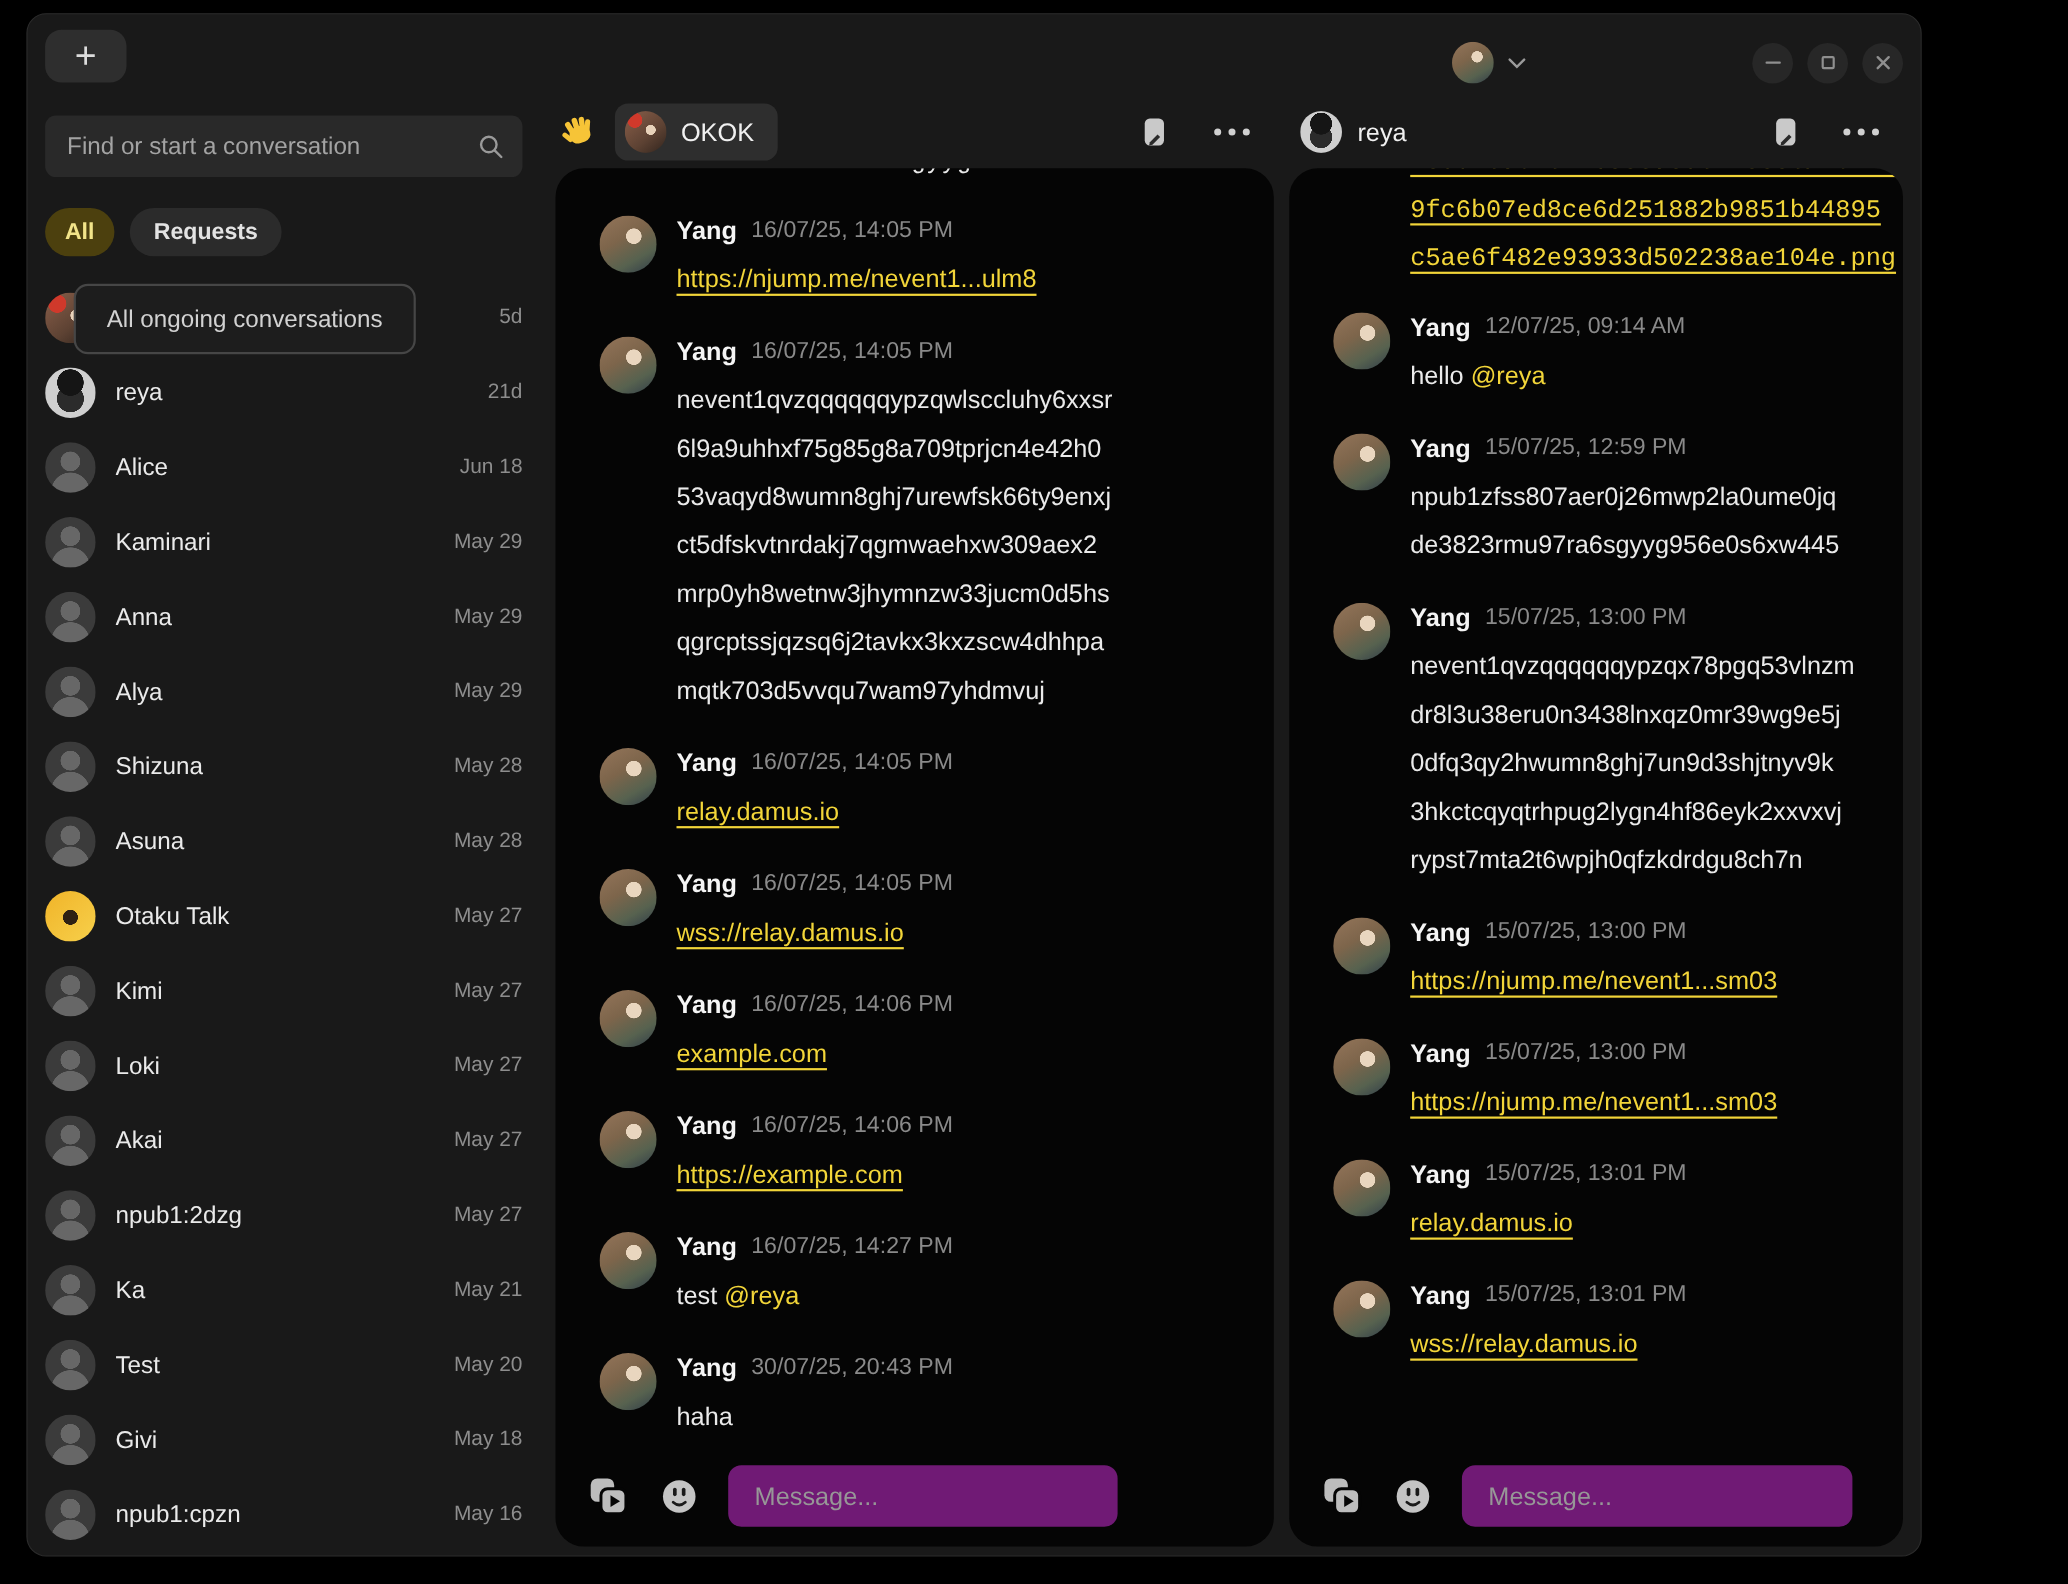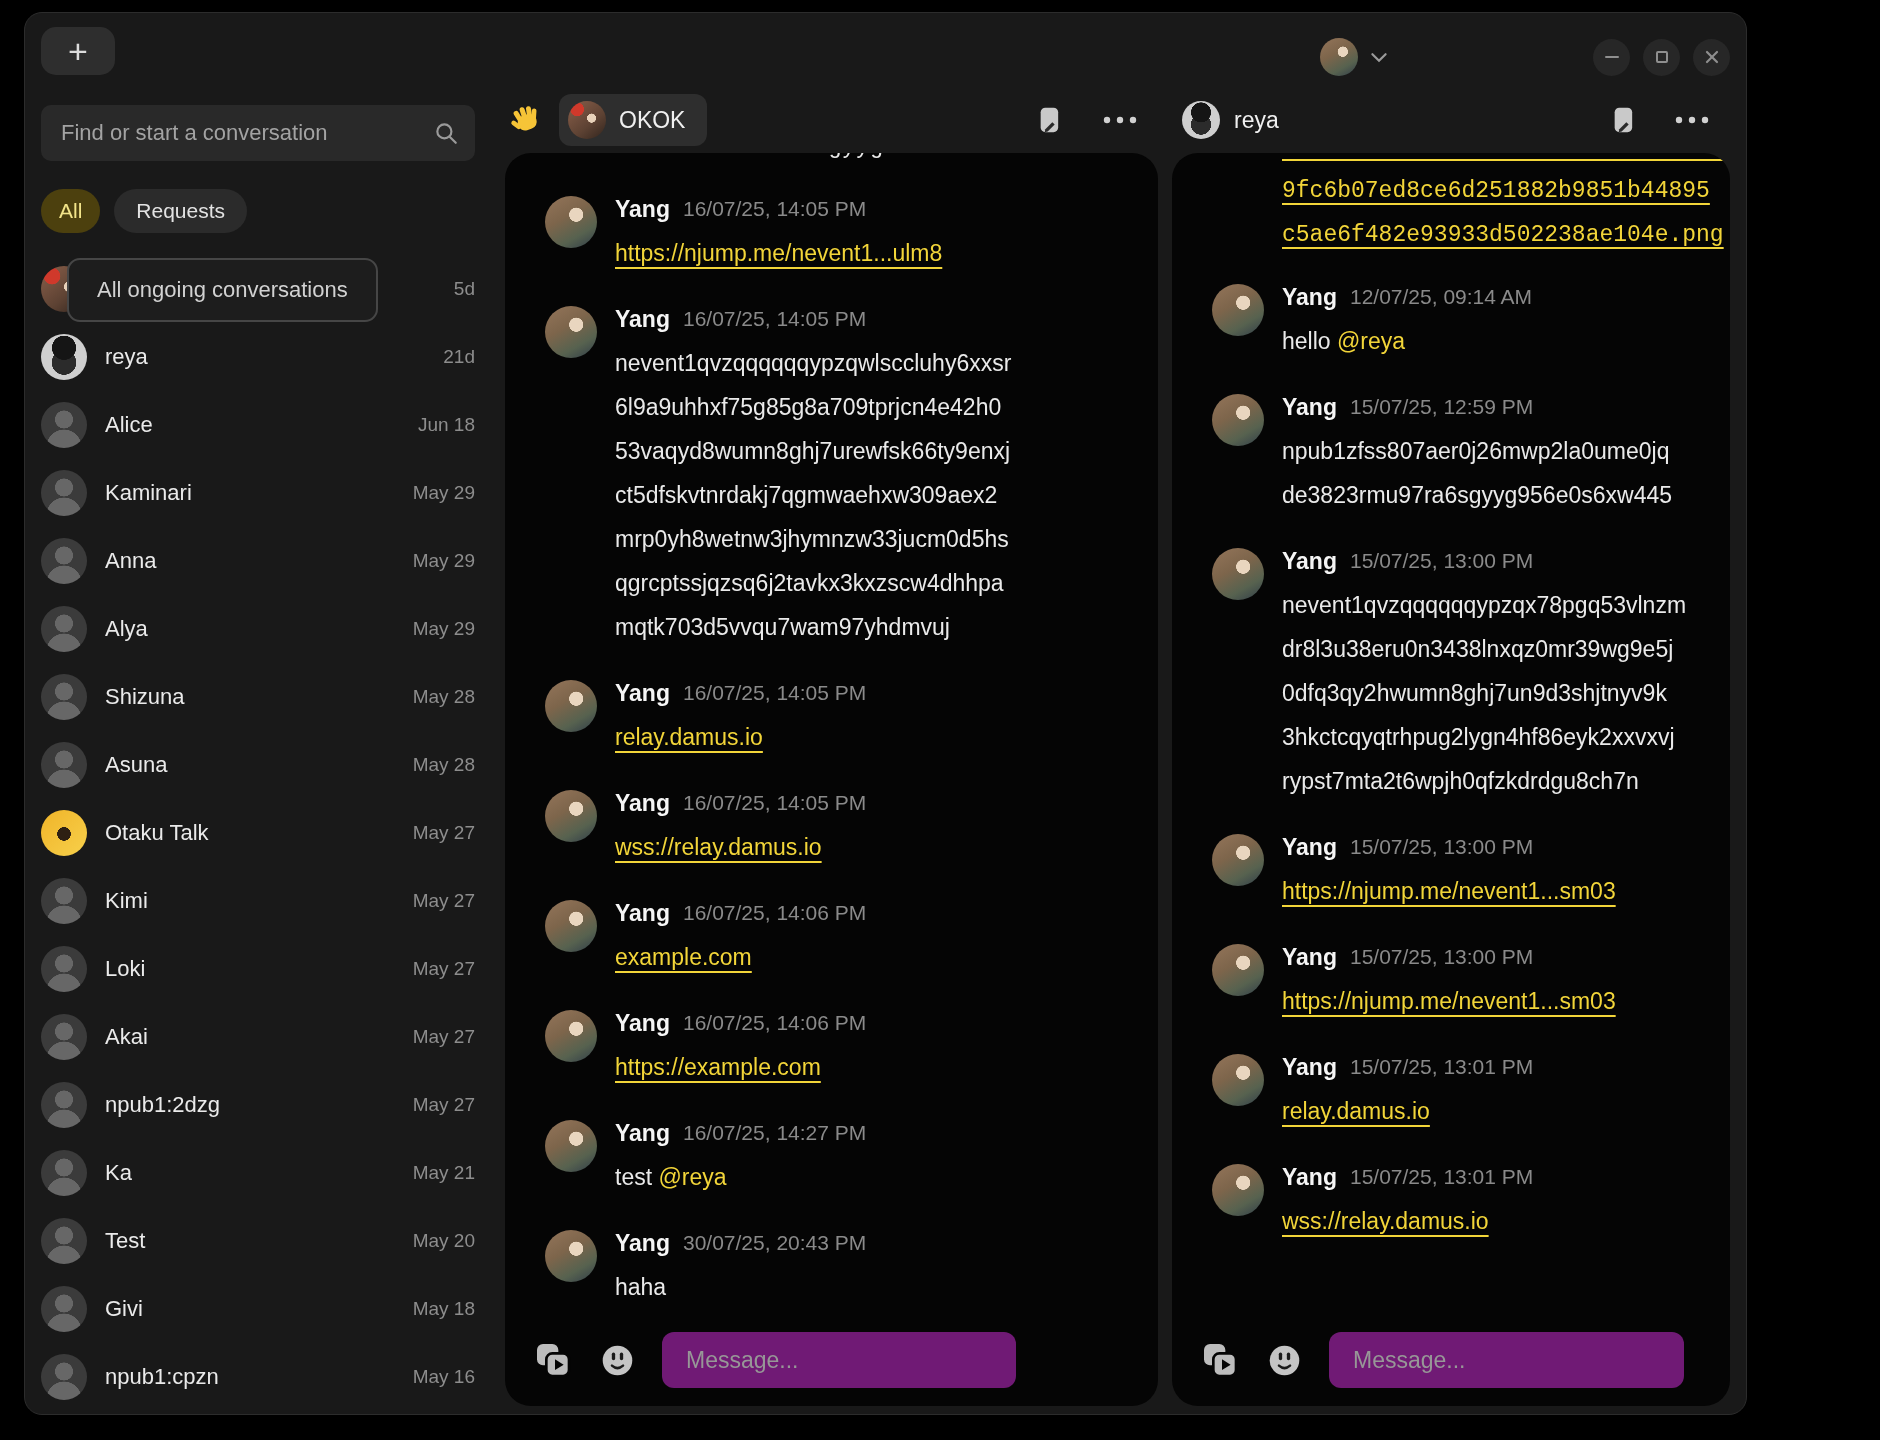--- a/index.html
+++ b/index.html
@@ -12,21 +12,21 @@
 
   
   .sidebar { width:474px; flex:0 0 auto; padding:14px 24px 8px 16px; display:flex; flex-direction:column; position:relative; }
   .plus-btn { width:74px; height:48px; border-radius:15px; background:#2e2e2e; color:#dcdcdc;
               font-size:34px; font-weight:300; display:flex; align-items:center; justify-content:center; cursor:default; }
   .search { margin-top:30px; height:56px; background:#292929; border-radius:10px;
             display:flex; align-items:center; padding:0 16px 0 20px; }
   .search .ph { flex:1; color:#a3a3a3; font-size:22px; }
   .filters { margin-top:28px; display:flex; gap:14px; }
   .pill { height:44px; border-radius:22px; display:flex; align-items:center; padding:0 22px;
-          font-weight:400; font-size:21px; }
+          font-weight:700; font-size:21px; }
   .pill.active { background:#4c400e; color:#f2e489; padding:0 18px; }
   .pill.idle { background:#2b2b2b; color:#e3e3e3; }
   .conv-list { margin-top:22px; flex:1; overflow:hidden; }
   .conv { height:68px; display:flex; align-items:center; gap:18px; }
   .cav { width:46px; height:46px; border-radius:50%; flex:0 0 auto; }
   .cname { flex:1; color:#eaeaea; font-size:22px; white-space:nowrap; overflow:hidden; }
   .ctime { color:#8d8d8d; font-size:19px; white-space:nowrap; }
   .tooltip { position:absolute; left:42px; top:245px; height:64px; border-radius:13px;
              background:#1d1d1d; border:2px solid #464646; display:flex; align-items:center;
              padding:0 28px; color:#d2d2d2; font-size:22px; z-index:5; white-space:nowrap; }

